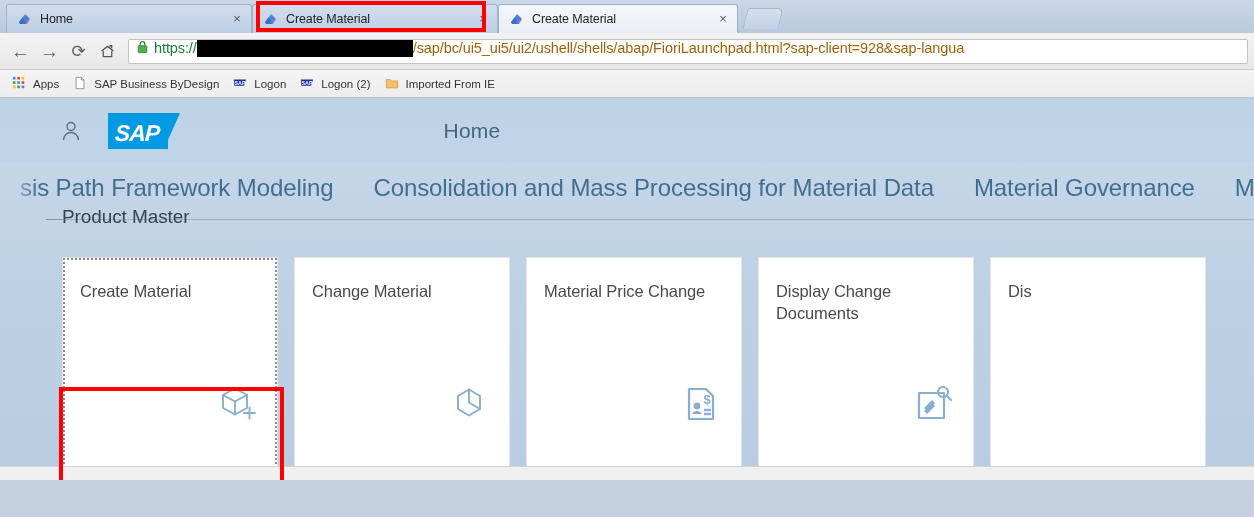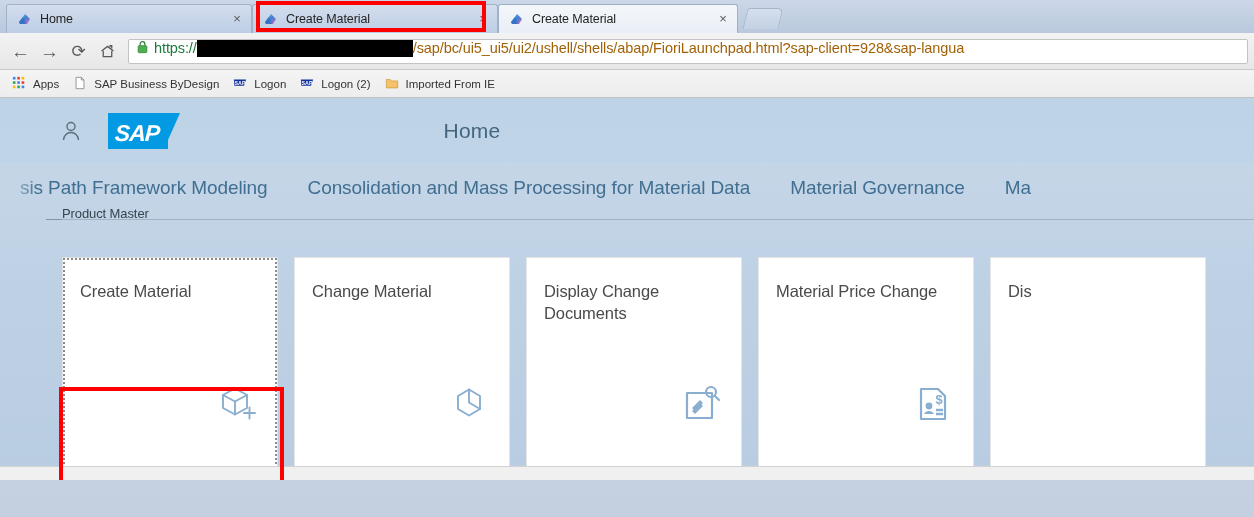--- a/index.html
+++ b/index.html
@@ -233,21 +233,21 @@
   
   .navtabs {
     height: 50px;
     display: flex;
     align-items: center;
     position: relative;
     padding-left: 0px;
     overflow: hidden;
   }
   .navtab {
-    font-size: 19px;
+    font-size: 24px;
     color: #416f91;
     white-space: nowrap;
     padding: 0 20px;
     letter-spacing: -0.1px;
   }
   .navtab.faded {
     position: relative;
   }
   .navtab.faded::before {
     content: "";
@@ -261,21 +261,21 @@
   
   .group-wrap {
     position: relative;
     height: 22px;
     margin: 0 0 0 0;
   }
   .group-title {
     position: absolute;
     left: 62px;
     top: -7px;
-    font-size: 13px;
+    font-size: 19px;
     color: #33454f;
     background: transparent;
     padding-right: 12px;
     white-space: nowrap;
     letter-spacing: -0.1px;
   }
   .group-line {
     position: absolute;
     left: 46px; right: 0;
     top: 6px;
@@ -555,45 +555,45 @@
         <div class="tile-title">Change Material</div>
         <div class="tile-icon">
           <svg viewBox="0 0 44 44" fill="none" stroke="#8aaed0" stroke-width="1.9" stroke-linejoin="round" stroke-linecap="round">
             <path d="M11 14 L22 7.5 L33 14 L33 27 L22 33.5 L11 27 Z"></path>
             <path d="M22 7.5 L22 20.5 L33 27"></path>
           </svg>
         </div>
       </div>
 
       <div class="tile">
+        <div class="tile-title">Material Price Change</div>
+        <div class="tile-icon">
+          <svg viewBox="0 0 44 44" fill="none" stroke="#8aaed0" stroke-width="2.2" stroke-linejoin="round">
+            <path d="M10 7 h17 l7 7 v23 h-24 z"></path>
+            <circle cx="18" cy="24" r="3.4" fill="#8aaed0" stroke="none"></circle>
+            <path d="M13 32 a5.6 5.6 0 0 1 10 0 z" fill="#8aaed0" stroke="none"></path>
+            <text x="28" y="22" font-size="13" fill="#8aaed0" stroke="none" font-family="Liberation Sans, sans-serif" font-weight="bold" text-anchor="middle">$</text>
+            <path d="M25 28 h7 M25 32 h7" stroke-width="2.4"></path>
+          </svg>
+        </div>
+      </div>
+
+      <div class="tile">
         <div class="tile-title">Display Change Documents</div>
         <div class="tile-icon">
           <svg viewBox="0 0 44 44" fill="none" stroke="#8aaed0" stroke-width="2.2" stroke-linejoin="round" stroke-linecap="round">
             <rect x="8" y="11" width="25" height="25"></rect>
             <path d="M13 26 l8 -8 l3 3 l-8 8 z" fill="#8aaed0" stroke="none"></path>
             <path d="M13 29 l8 -8 l3 3 l-8 8 z" fill="#8aaed0" stroke="none"></path>
             <circle cx="32" cy="10" r="5"></circle>
             <path d="M36 14 l4 4"></path>
           </svg>
         </div>
       </div>
 
-      <div class="tile">
-        <div class="tile-title">Material Price Change</div>
-        <div class="tile-icon">
-          <svg viewBox="0 0 44 44" fill="none" stroke="#8aaed0" stroke-width="2.2" stroke-linejoin="round">
-            <path d="M10 7 h17 l7 7 v23 h-24 z"></path>
-            <circle cx="18" cy="24" r="3.4" fill="#8aaed0" stroke="none"></circle>
-            <path d="M13 32 a5.6 5.6 0 0 1 10 0 z" fill="#8aaed0" stroke="none"></path>
-            <text x="28" y="22" font-size="13" fill="#8aaed0" stroke="none" font-family="Liberation Sans, sans-serif" font-weight="bold" text-anchor="middle">$</text>
-            <path d="M25 28 h7 M25 32 h7" stroke-width="2.4"></path>
-          </svg>
-        </div>
-      </div>
-
 
       <div class="tile">
         <div class="tile-title">Dis</div>
       </div>
 
     </div>
 
     <div class="annot-box" style="left:59px; top:289px; width:225px; height:221px;"></div>
 
     <div class="page-scroll">

